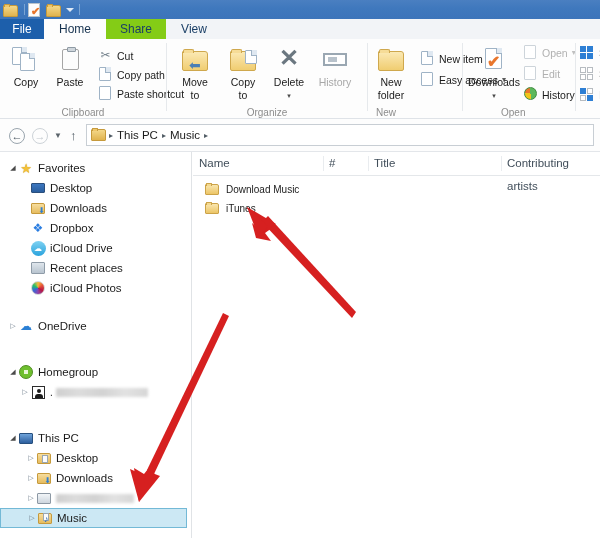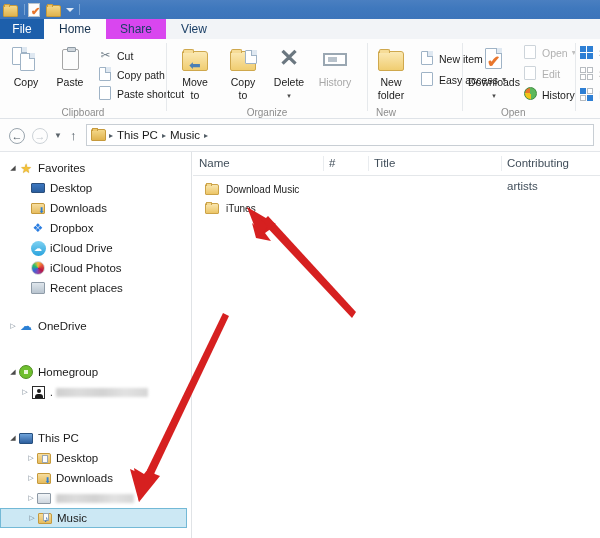--- a/index.html
+++ b/index.html
@@ -47,21 +47,21 @@
     background:#3f78bd;
   }
   .tab{
     position:absolute;top:0;height:20px;line-height:20px;
     font-size:12px;text-align:center;cursor:default;
   }
   .tab.file{left:0;width:44px;background:#1d5fab;color:#ffffff;}
   .tab.plain{color:#1b3f66;background:#f2f4f7;}
   .tab.plain.active{background:#fdfdfd;color:#16324f;}
   #tab-home{left:44px;width:62px;background:#fdfdfd;}
-  #tab-share{left:106px;width:60px;background:#d946ef;}
+  #tab-share{left:106px;width:60px;background:#84cc16;}
   #tab-view{left:166px;width:56px;background:#f2f4f7;}
   .tabfill{position:absolute;left:222px;top:0;width:378px;height:20px;background:#f2f4f7;}
 
   
   .ribbon{
     position:absolute;left:0;top:39px;width:600px;height:80px;
     background:#fdfdfd;border-bottom:1px solid #dfe3e8;box-sizing:border-box;
   }
   .rgroup{position:absolute;top:0;height:80px;}
   .rgroup .glabel{
@@ -509,30 +509,30 @@
     <div class="navitem indent1">
       <span class="tw"></span>
       <span class="nic">
           <span class="icloud">☁</span>
         </span>
       <span class="nlbl">iCloud Drive</span>
     </div>
     <div class="navitem indent1">
       <span class="tw"></span>
       <span class="nic">
-          <span class="iphotos"></span>
-        </span>
-      <span class="nlbl">iCloud Photos</span>
+          <span class="recent"></span>
+        </span>
+      <span class="nlbl">Recent places</span>
     </div>
     <div class="navitem indent1">
       <span class="tw"></span>
       <span class="nic">
-          <span class="recent"></span>
-        </span>
-      <span class="nlbl">Recent places</span>
+          <span class="iphotos"></span>
+        </span>
+      <span class="nlbl">iCloud Photos</span>
     </div>
 
     <div class="navitem" style="margin-top:18px;">
       <span class="tw">▷</span>
       <span class="nic">
           <span class="onedrive">☁</span>
         </span>
       <span class="nlbl">OneDrive</span>
     </div>
 

